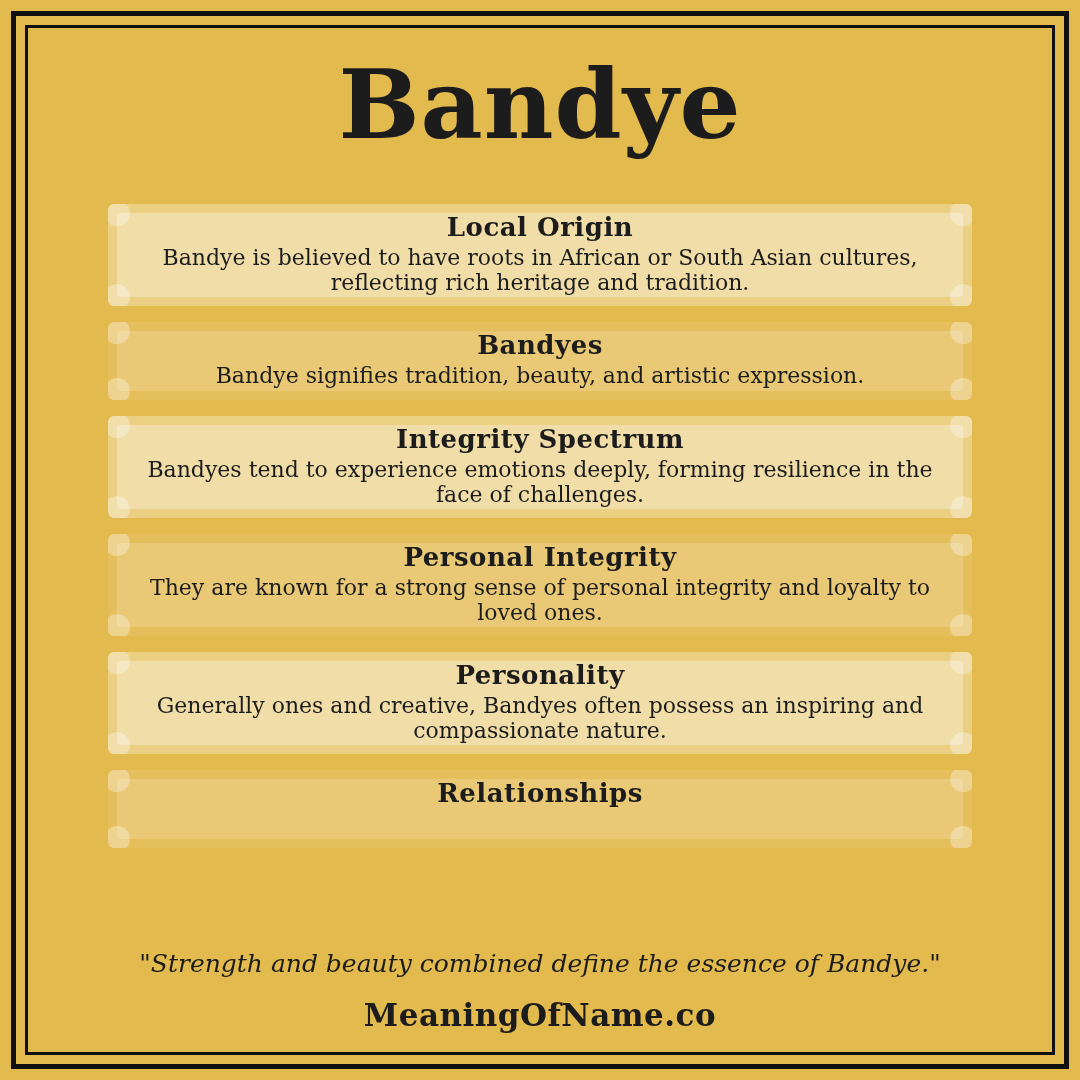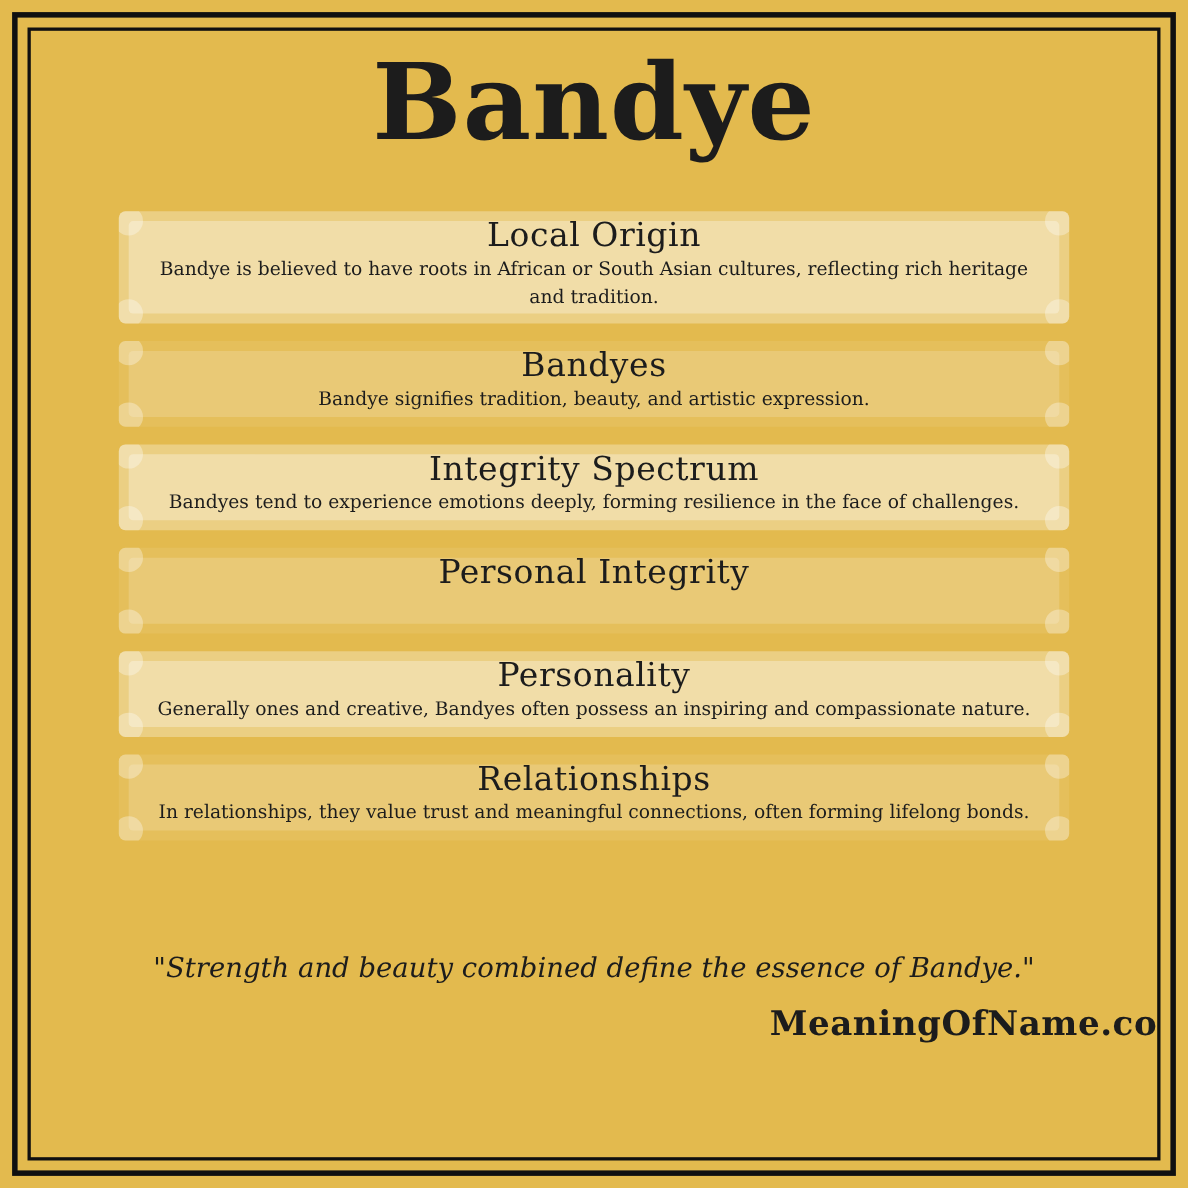--- a/index.html
+++ b/index.html
@@ -30,21 +30,21 @@
     inset:9px;
     border:3px solid var(--frame,#101010);
     padding:10px 0 0 0;
   }
   .page-title{
     text-align:center;
     font-size:96px;
     font-weight:bold;
     line-height:1.15;
     letter-spacing:1px;
-    margin-top:0;
+    margin-top:12px;
   }
   .panels{
     width:864px;
     margin:44px auto 0 auto;
   }
   .panel{
     position:relative;
     border-radius:6px;
     overflow:hidden;
     margin-bottom:16px;
@@ -68,41 +68,41 @@
   }
   .dot.tl{left:-4px;top:-4px;}
   .dot.tr{right:-4px;top:-4px;}
   .dot.bl{left:-4px;bottom:-4px;}
   .dot.br{right:-4px;bottom:-4px;}
   .panel .content{
     position:relative;
     text-align:center;
   }
   .panel h2{
-    font-size:30px;
-    font-weight:normal;
+    font-size:26px;
+    font-weight:bold;
     line-height:36px;
     letter-spacing:0.5px;
   }
   .panel p{
-    font-size:17px;
+    font-size:22px;
     line-height:25px;
     max-width:800px;
     margin:0 auto;
     text-align:center;
   }
   .quote{
     text-align:center;
     font-style:italic;
     font-size:25px;
     line-height:1.3;
     margin-top:100px;
   }
   .site-name{
-    text-align:right;
+    text-align:center;
     font-weight:bold;
     font-size:31px;
     letter-spacing:0.5px;
     margin-top:16px;
   }
 </style>
 </head>
 <body>
 
 <div class="frame-outer">
@@ -149,20 +149,21 @@
       </section>
 
       <section class="panel dark">
         <div class="inner"></div>
         <span class="dot tl"></span>
         <span class="dot tr"></span>
         <span class="dot bl"></span>
         <span class="dot br"></span>
         <div class="content">
           <h2>Personal Integrity</h2>
+          <p>They are known for a strong sense of personal integrity and loyalty to loved ones.</p>
         </div>
       </section>
 
       <section class="panel light">
         <div class="inner"></div>
         <span class="dot tl"></span>
         <span class="dot tr"></span>
         <span class="dot bl"></span>
         <span class="dot br"></span>
         <div class="content">
@@ -172,21 +173,20 @@
       </section>
 
       <section class="panel dark">
         <div class="inner"></div>
         <span class="dot tl"></span>
         <span class="dot tr"></span>
         <span class="dot bl"></span>
         <span class="dot br"></span>
         <div class="content">
           <h2>Relationships</h2>
-          <p>In relationships, they value trust and meaningful connections, often forming lifelong bonds.</p>
         </div>
       </section>
 
     </div>
 
     <div class="quote">"Strength and beauty combined define the essence of Bandye."</div>
     <div class="site-name">MeaningOfName.co</div>
 
   </div>
 </div>

